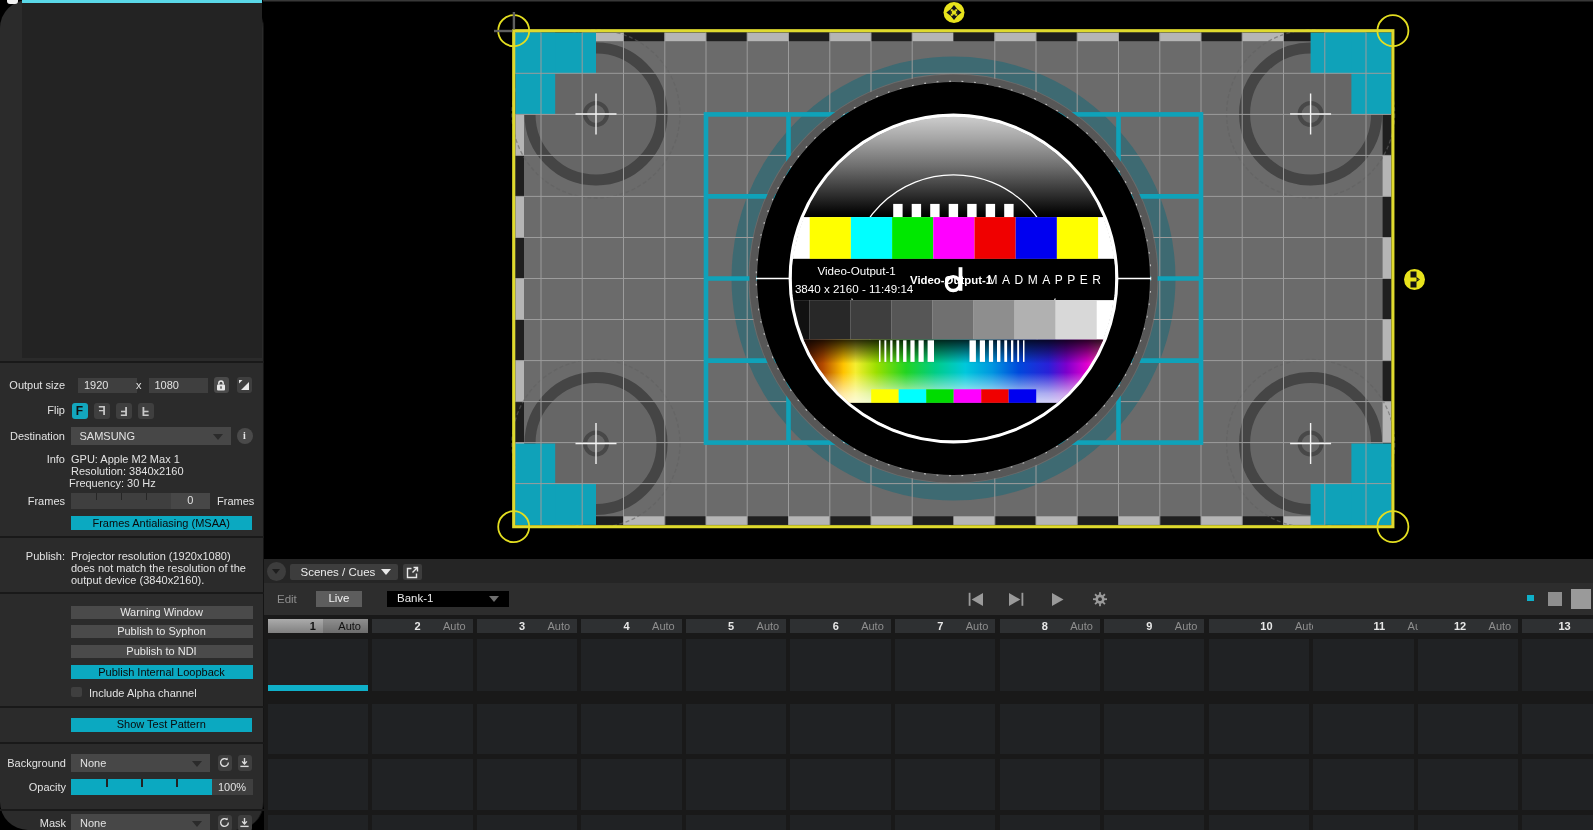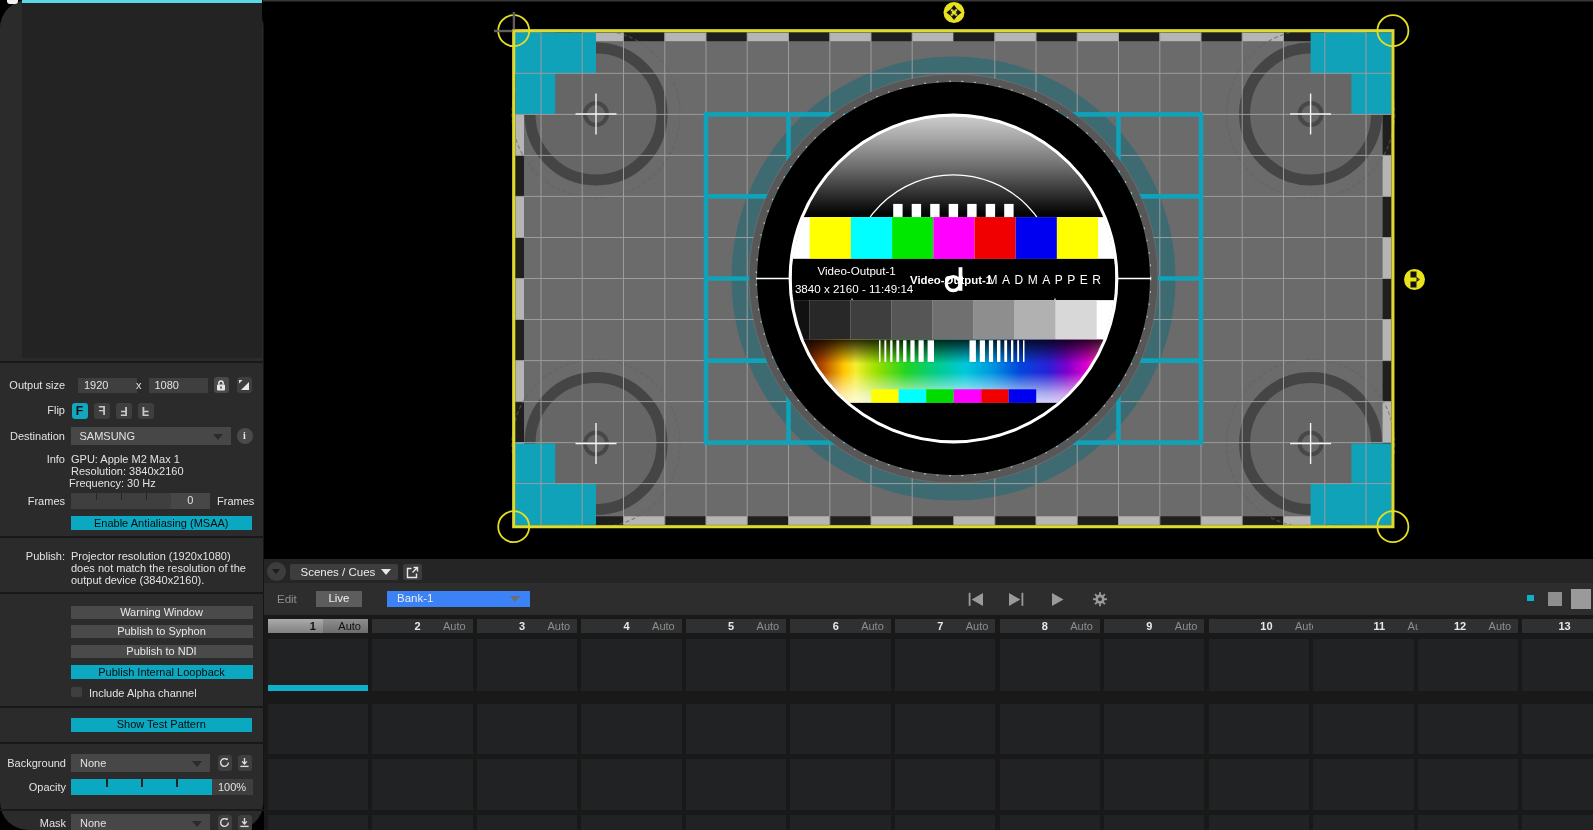--- a/index.html
+++ b/index.html
@@ -374,21 +374,21 @@
 
  <div class="lbl" style="left:0;top:495px;width:65px">Frames</div>
  <div class="abs" style="left:70.5px;top:493.3px;width:100px;height:15.5px;background:#3f3f3f">
    <div class="abs" style="left:25px;top:0;width:1px;height:7px;background:#262626"></div>
    <div class="abs" style="left:50px;top:0;width:1px;height:7px;background:#262626"></div>
    <div class="abs" style="left:75px;top:0;width:1px;height:7px;background:#262626"></div>
  </div>
  <div class="abs" style="left:170.5px;top:493.3px;width:39.5px;height:15.5px;background:#474747;color:#e2e2e2;font-size:11px;text-align:center;line-height:15.5px">0</div>
  <div class="txt" style="left:217px;top:495px">Frames</div>
 
- <div class="cyanbtn" style="left:70.5px;top:515.6px;width:181.5px;height:14.4px;line-height:14.4px">Enable Antialiasing (MSAA)</div>
+ <div class="cyanbtn" style="left:70.5px;top:515.6px;width:181.5px;height:14.4px;line-height:14.4px">Frames Antialiasing (MSAA)</div>
 
  <div class="divider" style="top:535.5px"></div>
  <div class="lbl" style="left:0;top:549.5px;width:65px">Publish:</div>
  <div class="txt" style="left:71px;top:549.5px">Projector resolution (1920x1080)</div>
  <div class="txt" style="left:71px;top:561.6px">does not match the resolution of the</div>
  <div class="txt" style="left:71px;top:573.7px">output device (3840x2160).</div>
 
  <div class="divider" style="top:592px"></div>
  <div class="btn" style="left:70.5px;top:605.5px;width:182px;height:13px;line-height:13px">Warning Window</div>
  <div class="btn" style="left:70.5px;top:625.2px;width:182px;height:13px;line-height:13px">Publish to Syphon</div>
@@ -452,21 +452,21 @@
   <div class="abs" style="left:139px;top:4.6px;width:19.5px;height:16.5px;background:#3d3d3d;border-radius:2px;display:flex;align-items:center;justify-content:center">
       <svg width="13" height="13" viewBox="0 0 13 13">
         <path d="M10.5 7.5 V11.5 H1.5 V2.5 H5.5" fill="none" stroke="#e8e8e8" stroke-width="1.4"></path>
         <path d="M7.5 1.5 H11.5 V5.5 M11.2 1.8 L6.5 6.5" fill="none" stroke="#e8e8e8" stroke-width="1.4"></path>
       </svg>
     </div>
 
   <div class="abs" style="left:0;top:23.7px;width:100%;height:32.1px;background:#2d2d2d"></div>
   <div class="abs" style="left:13.5px;top:33.8px;color:#8e8e8e;font-size:11.5px">Edit</div>
   <div class="abs" style="left:52.4px;top:32.1px;width:46.1px;height:15.4px;background:#5d5d5d;color:#f2f2f2;font-size:11.5px;text-align:center;line-height:15.4px">Live</div>
-  <div class="abs" style="left:123.5px;top:32.1px;width:143px;height:15.4px;background:#3b82f6;color:#ececec;font-size:11.5px;line-height:15.4px;padding-left:10px">Bank-1
+  <div class="abs" style="left:123.5px;top:32.1px;width:122px;height:15.4px;background:#000000;color:#ececec;font-size:11.5px;line-height:15.4px;padding-left:10px">Bank-1
      <div class="abs" style="right:10px;top:4.5px;width:0;height:0;border-left:5.5px solid transparent;border-right:5.5px solid transparent;border-top:6px solid #6e6e6e"></div>
   </div>
 
   <svg class="abs" style="left:704px;top:32.5px" width="410" height="15" viewBox="0 0 410 15">
     <g fill="#9a9a9a">
         <rect x="0.7" y="0.8" width="1.8" height="13"></rect>
         <path d="M15 1 L3.6 7.5 15 14 Z"></path>
     <path d="M41 1 L52.4 7.5 41 14 Z"></path>
         <rect x="53.5" y="0.8" width="1.8" height="13"></rect>
     <path d="M84 1 L95.5 7.5 84 14 Z"></path>

